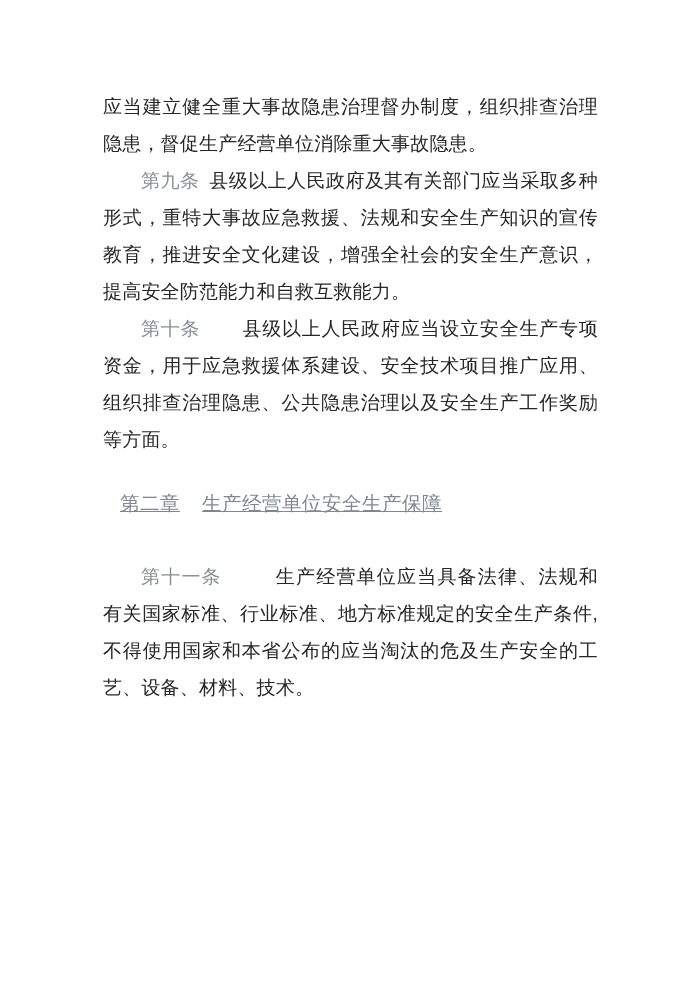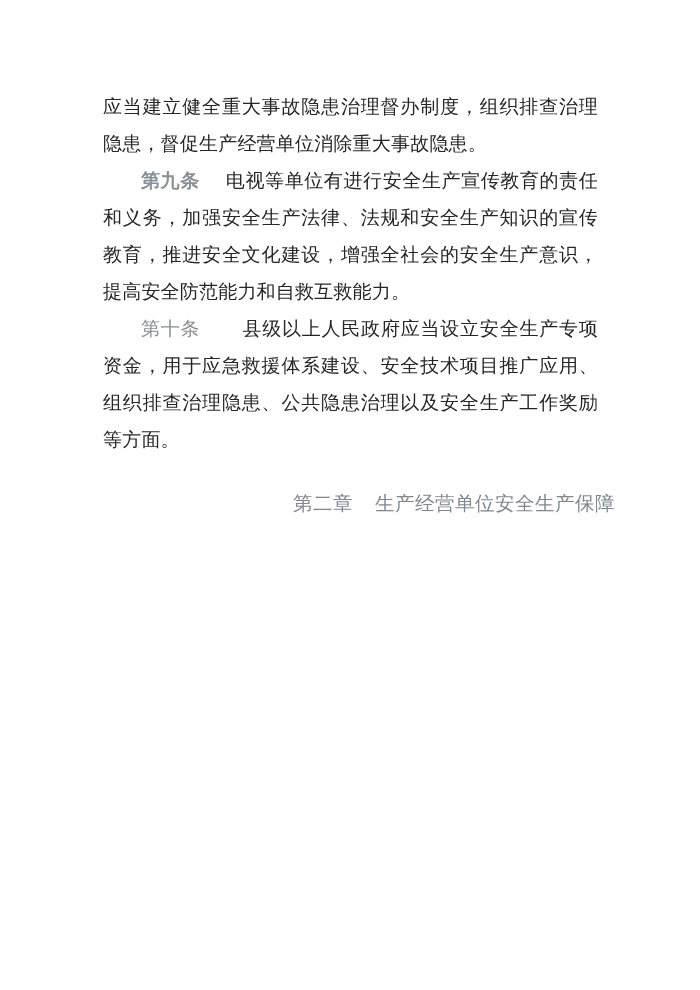--- a/index.html
+++ b/index.html
@@ -31,60 +31,62 @@
   }
   p.body-par {
     font-size: 19px;
     line-height: 37px;
     color: var(--body-text);
     text-align: justify;
     letter-spacing: 0.2px;
   }
   p.indent { text-indent: 38px; }
   .article-label { color: var(--article-label); }
-  .gap-sm { margin-right: 26px; font-weight: bold; }
+  .gap-sm { margin-right: 10px; }
   .gap-md { margin-right: 42px; }
   .gap-lg { margin-right: 54px; }
   h2.chapter {
     margin-top: 27px;
     margin-bottom: 36px;
     font-size: 19.5px;
     font-weight: normal;
     line-height: 37px;
     color: var(--chapter-heading);
-    text-align: right;
+    text-align: left;
     position: relative;
     left: 17px;
     letter-spacing: 0.5px;
+    text-decoration: underline;
   }
   .chapter-title { margin-left: 22px; }
   .page-number {
     position: absolute;
     left: 0;
     top: 916px;
     width: 100%;
     text-align: center;
     font-size: 12px;
     color: var(--page-num);
   }
 </style>
 </head>
 <body>
 
 <div class="page">
   <div class="text-block">
 
     <p class="body-par"><span>应当建立健全重大事故隐患治理督办制度，组织排查治理隐患，督促生产经营单位消除重大事故隐患。</span></p>
 
-    <p class="body-par indent"><span class="article-label gap-sm">第九条</span><span>电视等单位有进行安全生产宣传教育的责任和义务，加强安全生产法律、法规和安全生产知识的宣传教育，推进安全文化建设，增强全社会的安全生产意识，提高安全防范能力和自救互救能力。</span></p>
+    <p class="body-par indent"><span class="article-label gap-sm">第九条</span><span>县级以上人民政府及其有关部门应当采取多种形式，重特大事故应急救援、法规和安全生产知识的宣传教育，推进安全文化建设，增强全社会的安全生产意识，提高安全防范能力和自救互救能力。</span></p>
 
 
 
     <p class="body-par indent"><span class="article-label gap-md">第十条</span><span>县级以上人民政府应当设立安全生产专项资金，用于应急救援体系建设、安全技术项目推广应用、组织排查治理隐患、公共隐患治理以及安全生产工作奖励等方面。</span></p>
 
     <h2 class="chapter"><span>第二章</span><span class="chapter-title">生产经营单位安全生产保障</span></h2>
 
+    <p class="body-par indent"><span class="article-label gap-lg">第十一条</span><span>生产经营单位应当具备法律、法规和有关国家标准、行业标准、地方标准规定的安全生产条件,不得使用国家和本省公布的应当淘汰的危及生产安全的工艺、设备、材料、技术。</span></p>
 
 
   </div>
 
   <div class="page-number">5</div>
 </div>
 
 </body></html>

